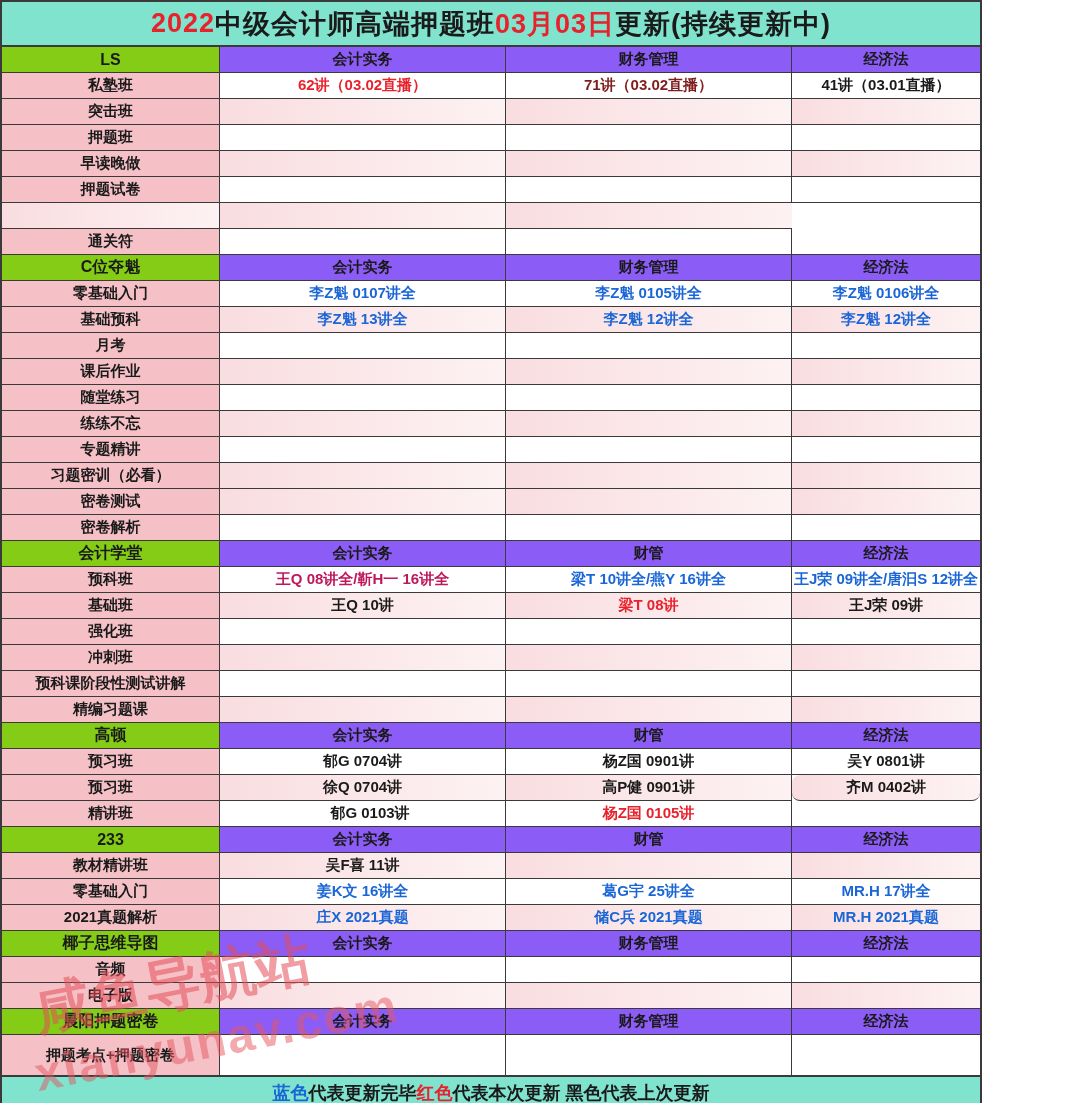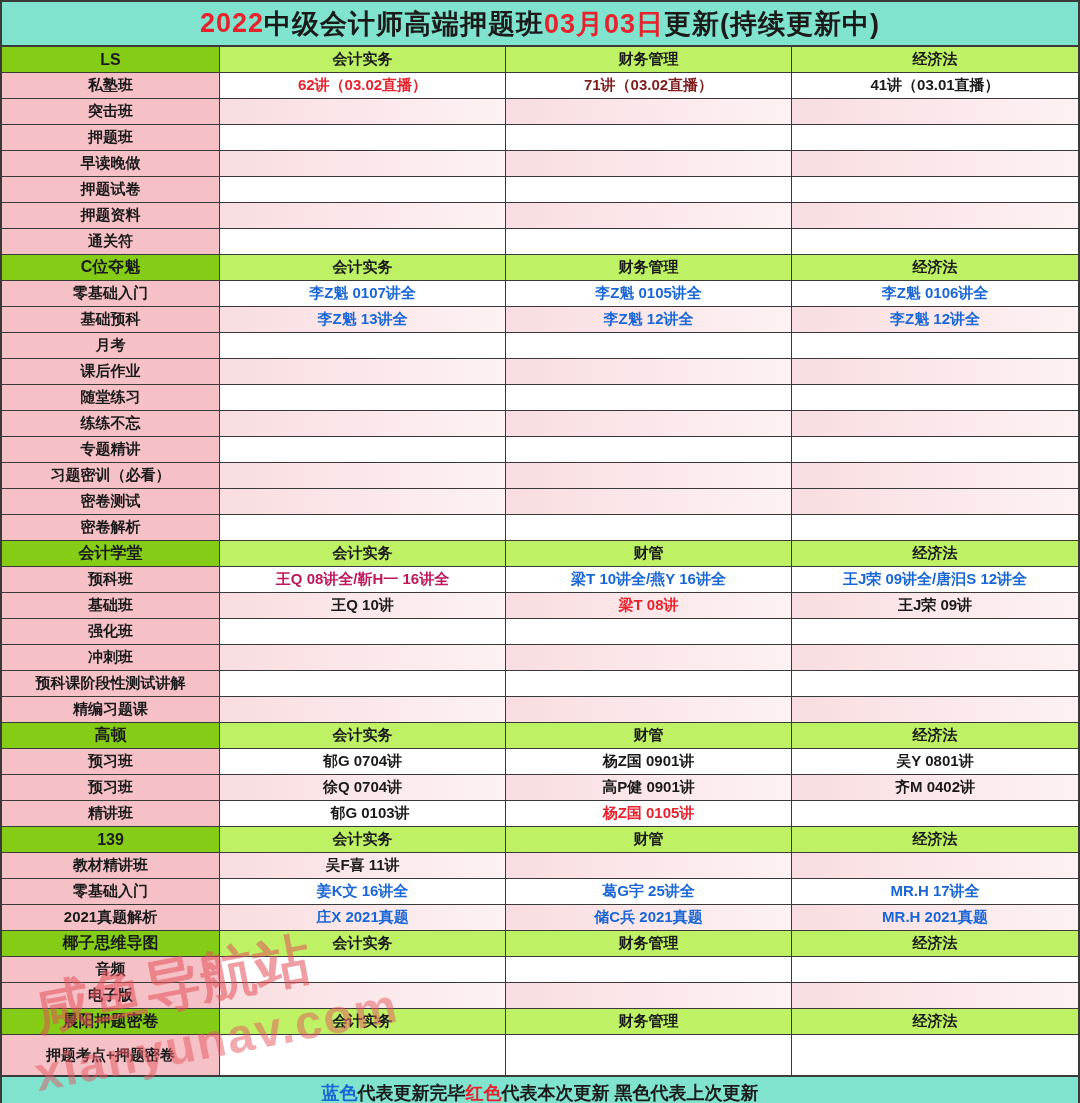--- a/index.html
+++ b/index.html
@@ -2,21 +2,21 @@
 <html><head>
 <meta charset="utf-8">
 <style>
   html,body{margin:0;padding:0;}
   body{
     width:1080px;height:1103px;overflow:hidden;position:relative;
     font-family:"Liberation Sans","DejaVu Sans",sans-serif;
     background:#fff;
   }
   .sheet{
-    width:1080px;height:1103px;
+    width:982px;height:1103px;
     box-sizing:border-box;
     border:2px solid #3a3a3a;
     display:flex;flex-direction:column;
     background:#fff;
   }
   .title-row{
     height:43px;flex:0 0 43px;
     background:#7fe3ce;
     display:flex;align-items:center;justify-content:center;
     font-size:27px;font-weight:bold;letter-spacing:1px;
@@ -33,21 +33,21 @@
     border-right:1px solid #3a3a3a;
     border-bottom:1px solid #3a3a3a;
     display:flex;align-items:center;justify-content:center;
     font-size:15px;font-weight:bold;
     color:#1a1a1a;
     overflow:hidden;white-space:nowrap;
   }
   .cell:last-child{border-right:none;}
   .cell.label{background:#f5c1c7;}
   .row.section .cell.label{background:#84cc16;font-size:16px;}
-  .row.section .cell.value{background:#bef264;color:#1a1a1a;}
+  .row.section .cell.value{background:#8b5cf6;color:#1a1a1a;}
   .row.white .cell.value{background:#ffffff;}
   .row.pink .cell.value{background:linear-gradient(to right,#f9dde0,#fdf2f3);}
   .footer-row{
     height:31px;flex:0 0 31px;
     background:#7fe3ce;
     display:flex;align-items:center;justify-content:center;
     font-size:18px;font-weight:bold;
     border-top:1px solid #3a3a3a;
   }
   .watermark{
@@ -110,21 +110,20 @@
         <div class="cell value"></div>
         <div class="cell value"></div>
       </div>
       <div class="row white">
         <div class="cell label">押题试卷</div>
         <div class="cell value"></div>
         <div class="cell value"></div>
         <div class="cell value"></div>
       </div>
       <div class="row pink">
-        <div class="cell label">押题资料</div>
         <div class="cell value"></div>
         <div class="cell value"></div>
         <div class="cell value"></div>
       </div>
       <div class="row white">
         <div class="cell label">通关符</div>
         <div class="cell value"></div>
         <div class="cell value"></div>
         <div class="cell value"></div>
       </div>
@@ -245,30 +244,30 @@
       <div class="row white">
         <div class="cell label">预习班</div>
         <div class="cell value" style="color: rgb(26, 26, 26);">郁G 0704讲</div>
         <div class="cell value" style="color: rgb(26, 26, 26);">杨Z国 0901讲</div>
         <div class="cell value" style="color: rgb(26, 26, 26);">吴Y 0801讲</div>
       </div>
       <div class="row pink">
         <div class="cell label">预习班</div>
         <div class="cell value" style="color: rgb(26, 26, 26);">徐Q 0704讲</div>
         <div class="cell value" style="color: rgb(26, 26, 26);">高P健 0901讲</div>
-        <div class="cell value" style="color: rgb(26, 26, 26);">齐M 0402讲</div>
+        <div class="cell value" style="color: rgb(26, 26, 26); border-radius: 8px;">齐M 0402讲</div>
       </div>
       <div class="row white">
         <div class="cell label">精讲班</div>
         <div class="cell value" style="color: rgb(26, 26, 26); padding-left: 15px;">郁G 0103讲</div>
         <div class="cell value" style="color: rgb(232, 34, 45);">杨Z国 0105讲</div>
         <div class="cell value"></div>
       </div>
       <div class="row section">
-        <div class="cell label">139</div>
+        <div class="cell label">233</div>
         <div class="cell value">会计实务</div>
         <div class="cell value">财管</div>
         <div class="cell value">经济法</div>
       </div>
       <div class="row pink">
         <div class="cell label">教材精讲班</div>
         <div class="cell value" style="color: rgb(26, 26, 26);">吴F喜 11讲</div>
         <div class="cell value"></div>
         <div class="cell value"></div>
       </div>

